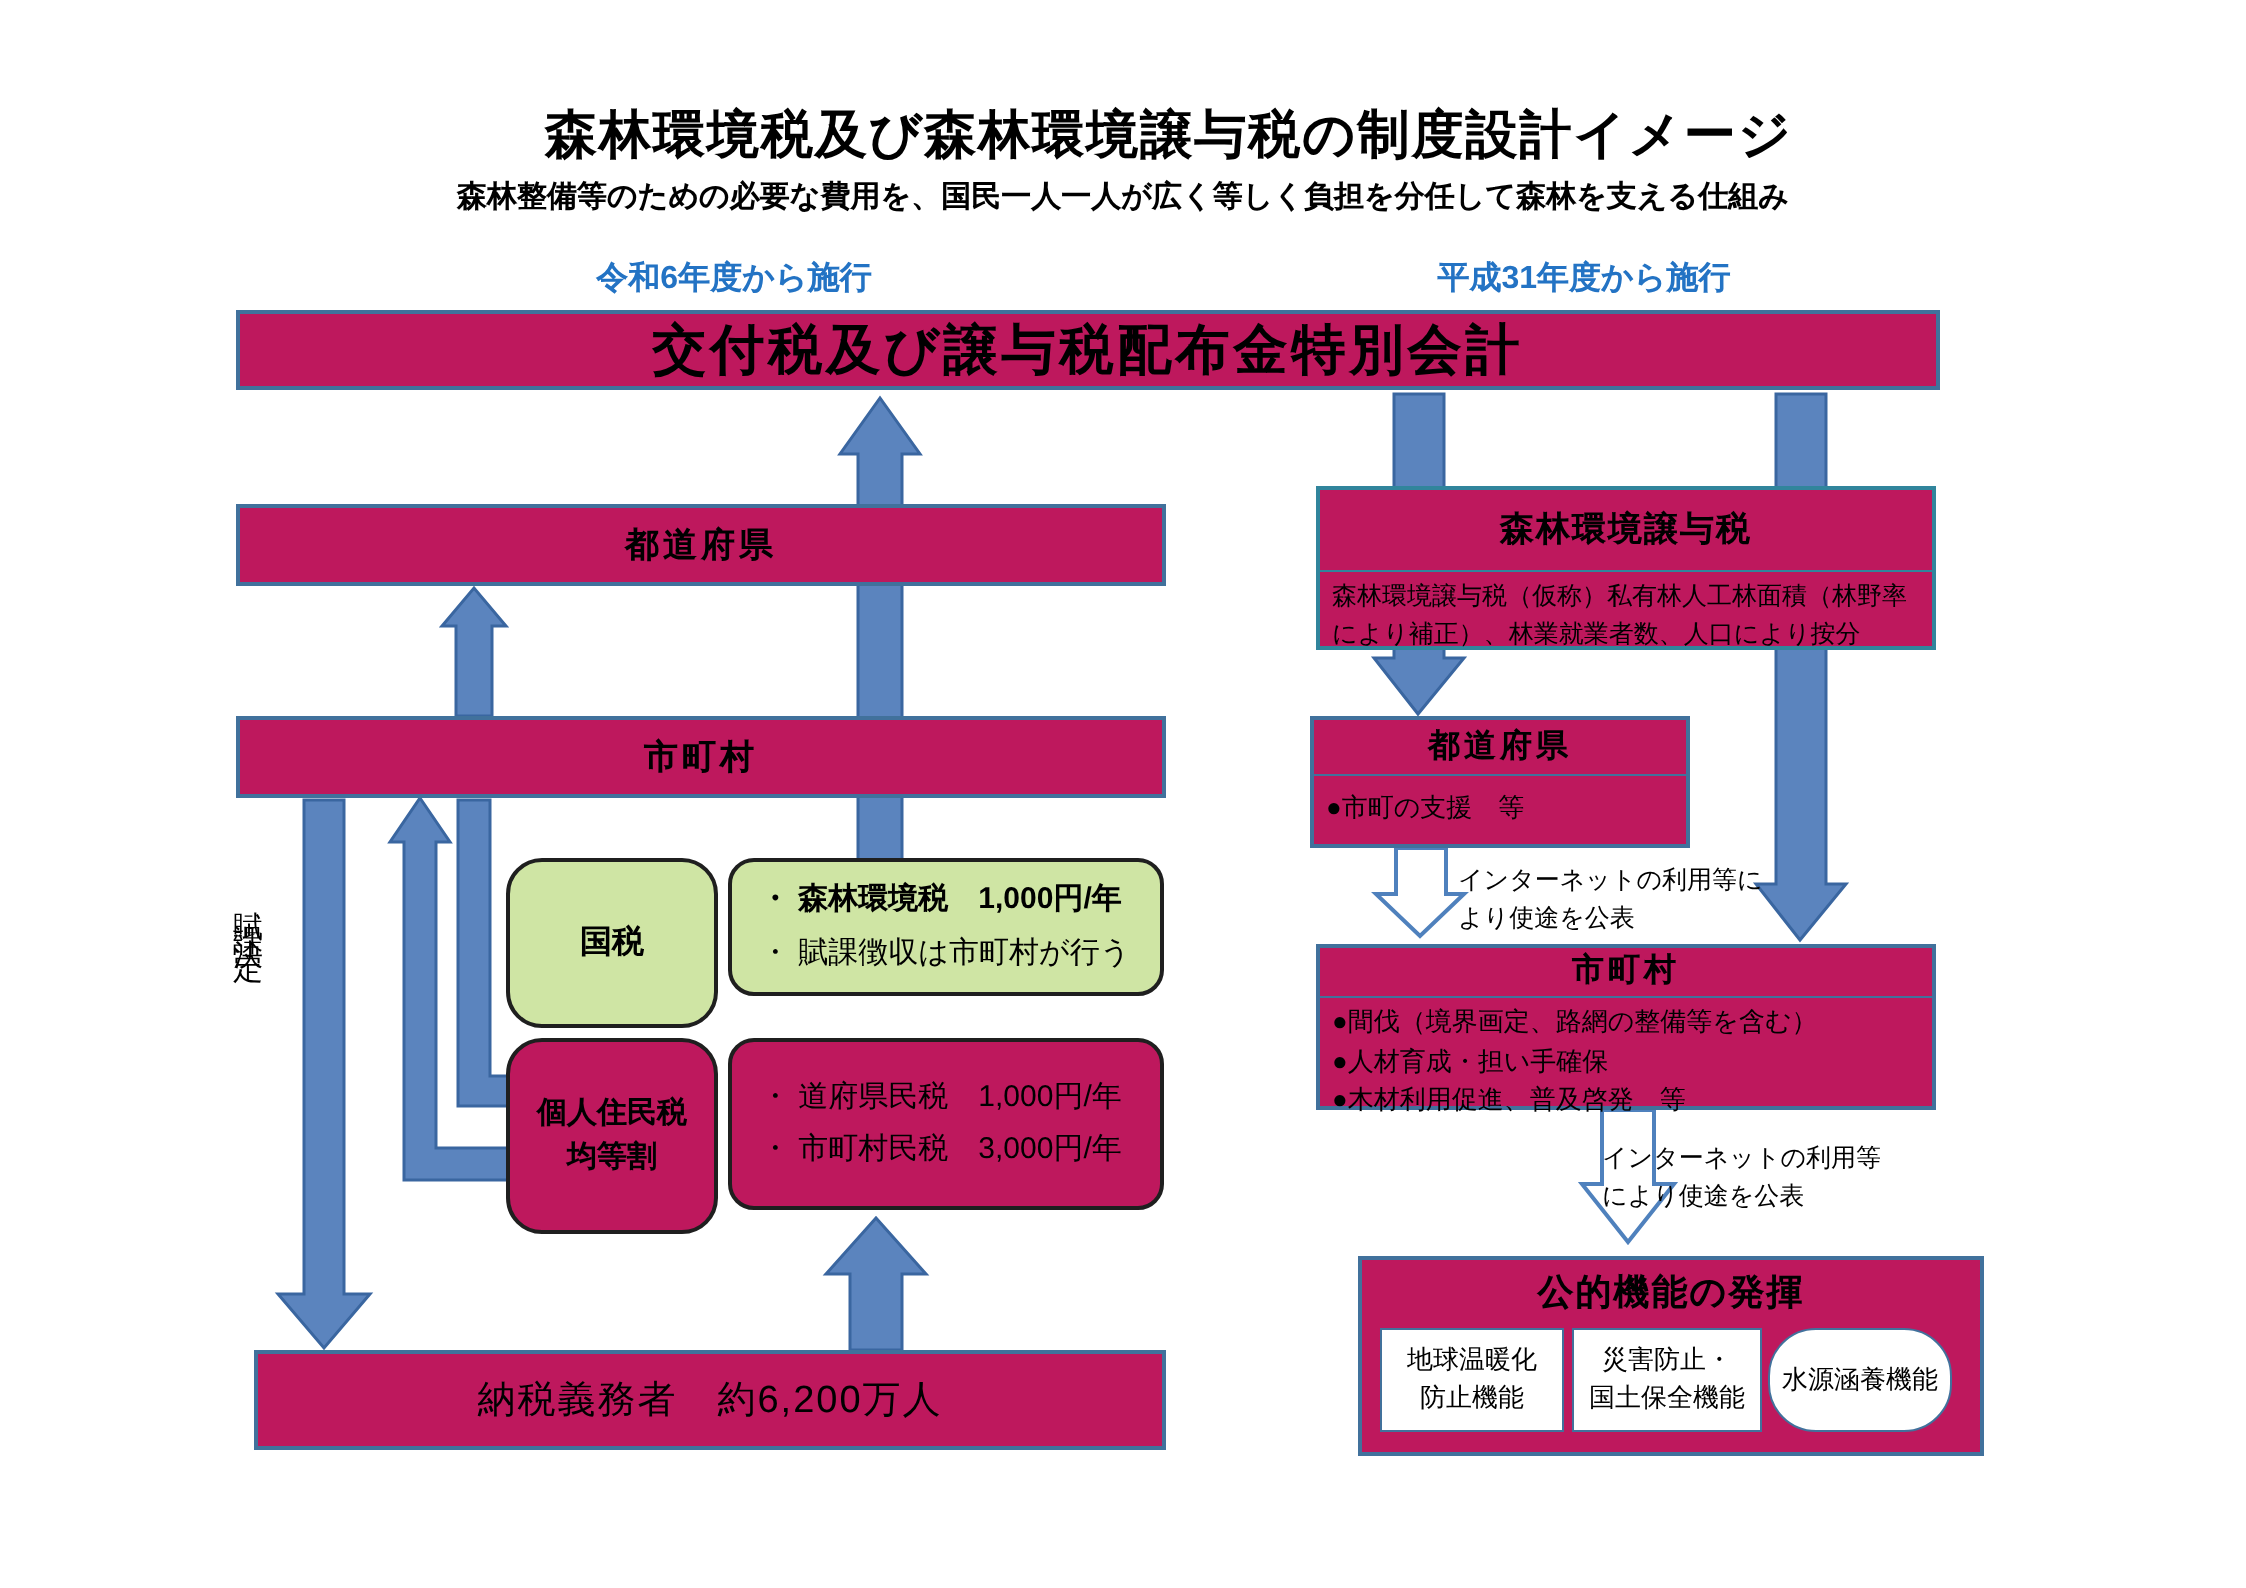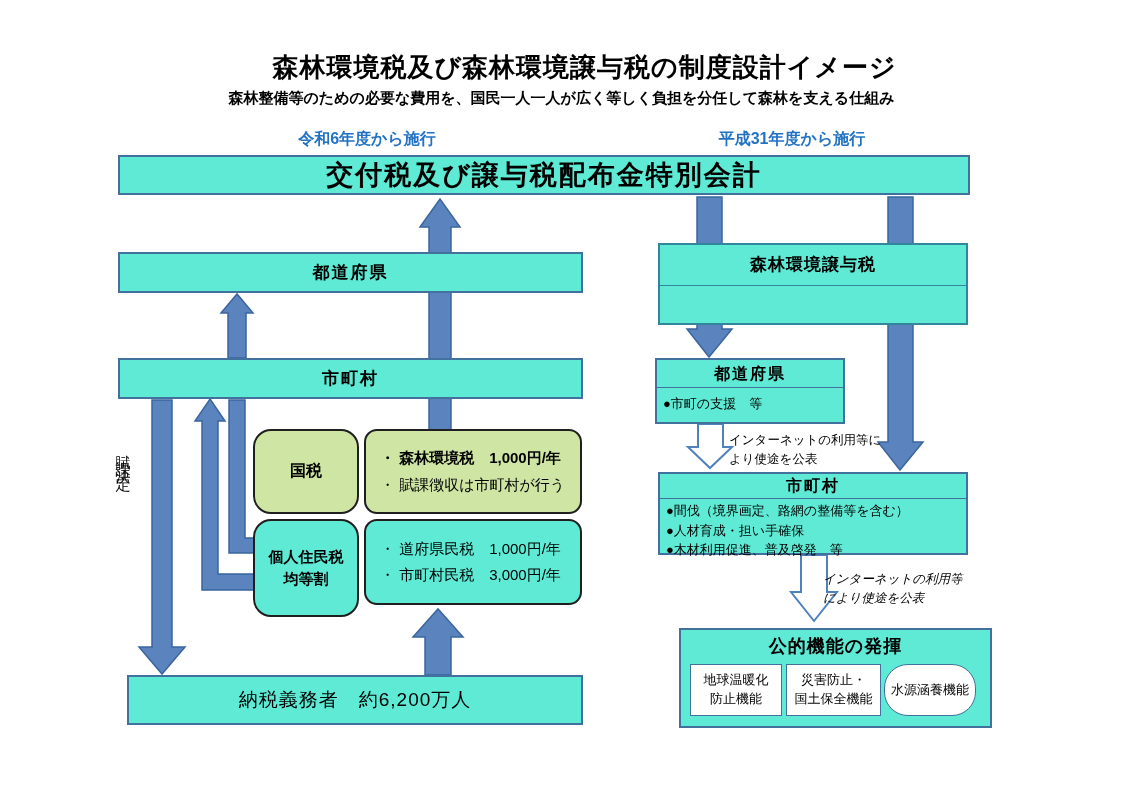--- a/index.html
+++ b/index.html
@@ -14,55 +14,55 @@
   }
   html,body{margin:0;padding:0;background:#fff;}
   body{font-family:"Liberation Sans","DejaVu Sans",sans-serif;color:#000;}
   #canvas{position:relative;width:1123px;height:794px;background:#fff;overflow:hidden;}
   .abs{position:absolute;}
   .ctr{display:flex;align-items:center;justify-content:center;text-align:center;}
   .pre{white-space:pre-line;}
   #arrow-layer{position:absolute;left:0;top:0;z-index:1;}
   .arrow{fill:var(--arrow-fill);stroke:var(--arrow-border);stroke-width:1.5;}
   .hollow{fill:#ffffff;stroke:var(--hollow-border);stroke-width:2;}
-  .box{position:absolute;background:#5eead4;z-index:2;box-sizing:border-box;}
+  .box{position:absolute;background:#be185d;z-index:2;box-sizing:border-box;}
   .blue-border{border:2px solid var(--box-border-blue);}
   .black-round{border:2.5px solid var(--black-border);}
   .green{background:var(--green-fill);}
 
   #title{top:50px;left:0;width:100%;font-size:26px;font-weight:bold;text-align:center;letter-spacing:1px;z-index:2;padding-left:23px;}
   #subtitle{top:89px;left:0;width:100%;font-size:15px;font-weight:600;text-align:center;z-index:2;}
   #era-left{top:129px;left:237px;width:260px;font-size:16px;font-weight:bold;color:var(--era-blue);text-align:center;z-index:2;}
   #era-right{top:129px;left:662px;width:260px;font-size:16px;font-weight:bold;color:var(--era-blue);text-align:center;z-index:2;}
 
   #special-account{left:118px;top:155px;width:852px;height:40px;font-size:27px;font-weight:600;letter-spacing:2px;}
   #pref-left{left:118px;top:252px;width:465px;height:41px;font-size:17px;font-weight:bold;letter-spacing:2px;}
   #muni-left{left:118px;top:358px;width:465px;height:41px;font-size:17px;font-weight:bold;letter-spacing:2px;}
   #taxpayer{left:127px;top:675px;width:456px;height:50px;font-size:19px;letter-spacing:1px;}
 
   #fuka{left:106px;top:443px;width:26px;height:115px;writing-mode:vertical-rl;font-size:15px;letter-spacing:7px;z-index:2;}
 
   #kokuzei-label{left:253px;top:429px;width:106px;height:85px;border-radius:18px;font-size:16px;font-weight:bold;}
-  #kokuzei-details{left:364px;top:429px;width:218px;height:85px;border-radius:13px;font-size:15px;display:flex;flex-direction:column;justify-content:center;padding:0 0 0 14px;line-height:1.75;}
+  #kokuzei-details{left:364px;top:429px;width:218px;height:69px;border-radius:13px;font-size:15px;display:flex;flex-direction:column;justify-content:center;padding:0 0 0 14px;line-height:1.75;}
   #kokuzei-details .l1{font-weight:bold;}
   #resident-label{left:253px;top:519px;width:106px;height:98px;border-radius:18px;font-size:15px;font-weight:bold;line-height:1.45;}
   #resident-details{left:364px;top:519px;width:218px;height:86px;border-radius:13px;font-size:15px;display:flex;flex-direction:column;justify-content:center;padding:0 3px 0 14px;line-height:1.75;}
 
   .hdr{border-bottom:1px solid var(--box-border-blue);font-weight:bold;text-align:center;}
   #transfer-tax{left:658px;top:243px;width:310px;height:82px;border:2px solid var(--teal-border);}
   #transfer-tax .hdr{height:40px;line-height:40px;font-size:17px;letter-spacing:1px;border-bottom:1px solid var(--teal-border);}
   #transfer-tax .bdy{font-size:12.5px;line-height:1.5;padding:3px 6px;}
   #pref-right{left:655px;top:358px;width:190px;height:66px;}
   #pref-right .hdr{height:27px;line-height:27px;font-size:16px;letter-spacing:2px;}
   #pref-right .bdy{font-size:13px;padding:7px 6px;}
   #muni-right{left:658px;top:472px;width:310px;height:83px;}
   #muni-right .hdr{height:24px;line-height:24px;font-size:16px;letter-spacing:2px;}
   #muni-right .bdy{font-size:13px;line-height:1.5;padding:2px 6px;}
   #note1{left:729px;top:431px;font-size:12.5px;line-height:1.5;z-index:2;}
-  #note2{left:823px;top:570px;font-size:12.5px;line-height:1.5;z-index:2;font-style:italic;}
+  #note2{left:801px;top:570px;font-size:12.5px;line-height:1.5;z-index:2;}
   #public-fn{left:655px;top:628px;width:313px;height:100px;margin-left:24px;}
   #public-fn .title{font-size:18px;font-weight:bold;text-align:center;margin-top:4px;letter-spacing:1px;}
   .fn-box{position:absolute;border:1.5px solid var(--box-border-blue);background:#fff;font-size:13px;line-height:1.45;}
   #fn1{left:9px;top:34px;width:90px;height:50px;}
   #fn2{left:105px;top:34px;width:93px;height:50px;}
   #fn3{left:203px;top:34px;width:90px;height:50px;border-radius:24px;}
 </style>
 </head>
 <body>
 
@@ -101,20 +101,21 @@
 均等割</div>
   <div class="box black-round" id="resident-details">
     <div>・ 道府県民税　1,000円/年</div>
     <div>・ 市町村民税　3,000円/年</div>
   </div>
 
   <div class="box blue-border ctr" id="taxpayer">納税義務者　約6,200万人</div>
 
   <div class="box" id="transfer-tax">
     <div class="hdr">森林環境譲与税</div>
+    <div class="bdy">森林環境譲与税（仮称）私有林人工林面積（林野率により補正）、林業就業者数、人口により按分</div>
   </div>
 
   <div class="box blue-border" id="pref-right">
     <div class="hdr">都道府県</div>
     <div class="bdy">●市町の支援　等</div>
   </div>
   <div class="abs pre" id="note1">インターネットの利用等に
 より使途を公表</div>
 
   <div class="box blue-border" id="muni-right">

